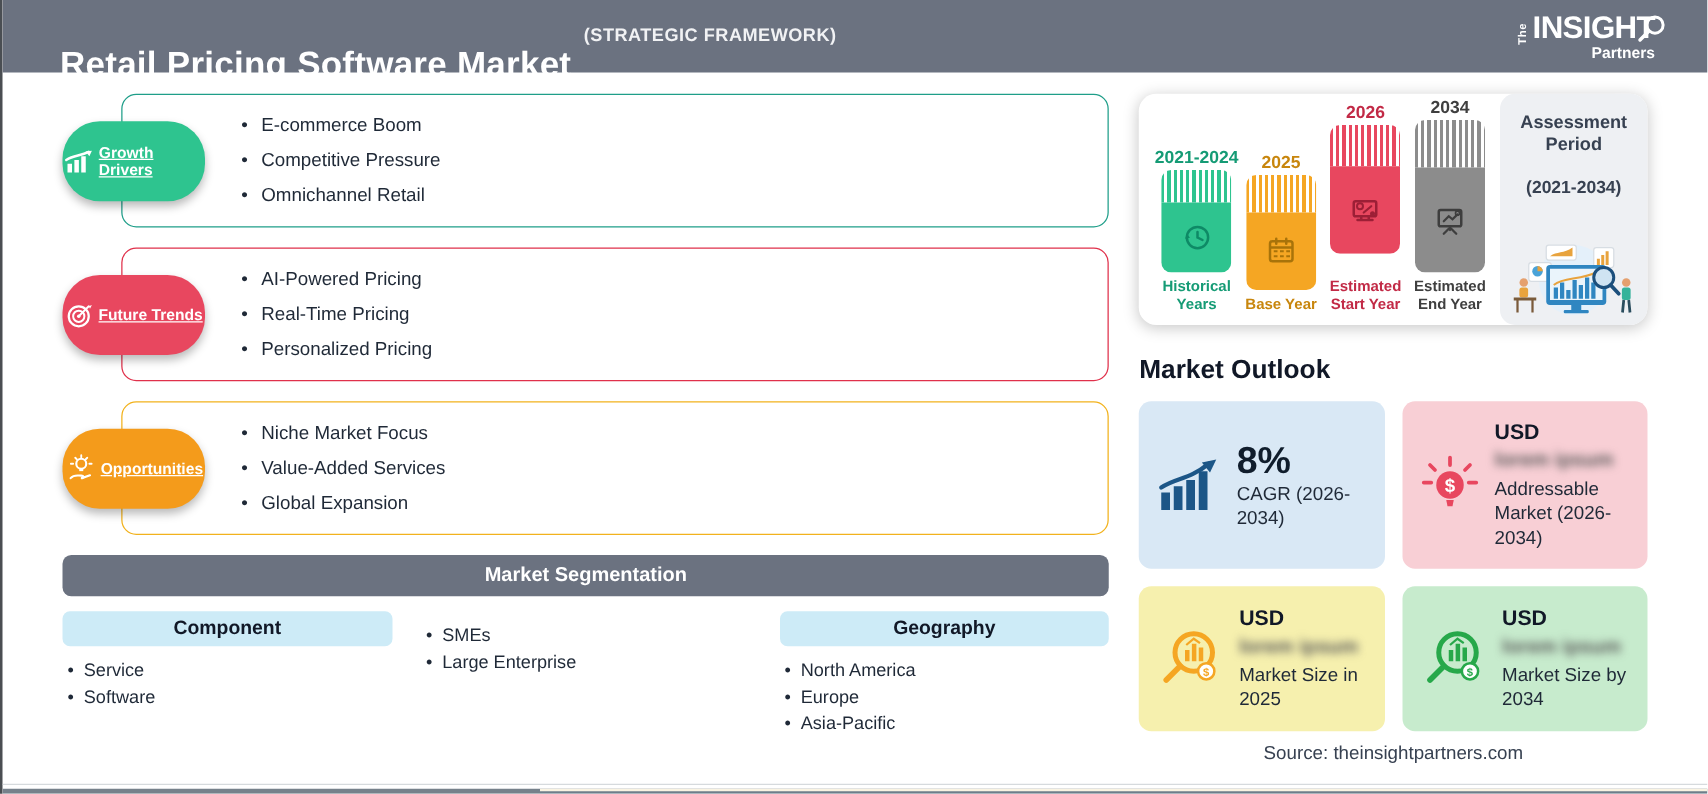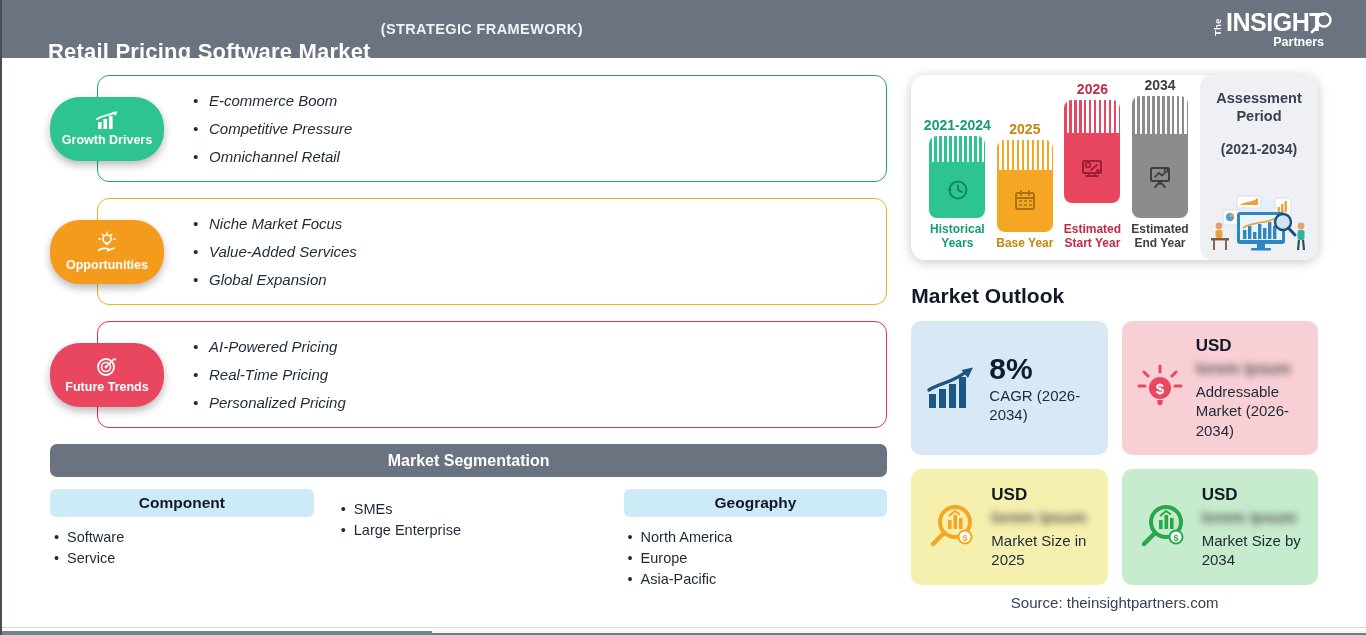--- a/index.html
+++ b/index.html
@@ -11,21 +11,21 @@
     position:relative;
     overflow:hidden;
     border-left:2px solid #4a4e52;
   }
   
   .header {
     height:58px; background:#6b7280;
     display:flex; align-items:center;
     padding:0 28px 0 46px;
   }
-  .title { color:#fff; font-size:22px; font-weight:bold; letter-spacing:.2px;margin-top:46px; }
+  .title { color:#fff; font-size:28px; font-weight:bold; letter-spacing:.2px;margin-top:46px; }
   .subtitle { color:#f1f2f4; font-size:14.5px; font-weight:bold; margin-left:10px; letter-spacing:.4px; }
   .logo { margin-left:auto; display:flex; align-items:flex-start; position:relative; padding-right:14px; }
   .logo-the {
     color:#fff; font-size:9px; font-weight:bold;
     transform:rotate(-90deg) translate(-2px,0); transform-origin:center;
     margin-top:10px; letter-spacing:.5px;
   }
   .logo-main { display:flex; flex-direction:column; align-items:flex-end; line-height:1; }
   .logo-insight { color:#fff; font-size:25px; font-weight:800; letter-spacing:-.5px; }
   .logo-partners { color:#fff; font-size:12.5px; font-weight:bold; margin-top:1px; }
@@ -34,34 +34,34 @@
   
   .content { display:flex; padding:17px 48px 0 48px; gap:24px; }
   .left-col { width:838px; }
   .right-col { width:407px; }
 
   
   .fw-row { position:relative; height:107px; margin-bottom:16px; }
   .fw-box {
     position:absolute; left:47px; right:0; top:0; bottom:0;
     border-radius:12px; background:#fff;
-    display:flex; align-items:center; padding-left:95px;font-style:italic;
+    display:flex; align-items:center; padding-left:95px;
   }
   .fw-box.green  { border:1.5px solid #1f9e89; }
   .fw-box.red    { border:1.5px solid #e0314b; }
   .fw-box.orange { border:1.5px solid #f2b21d; }
   .fw-list { list-style:none; }
   .fw-list li { font-size:15px; color:#1f2937; line-height:28px; position:relative; padding-left:16px; }
   .fw-list li::before { content:"•"; position:absolute; left:0; color:#1f2937; }
   .badge {
     position:absolute; left:0; top:50%; transform:translateY(-50%);
     width:114px; height:64px; border-radius:30px;
-    display:flex; flex-direction:column; align-items:center; justify-content:center; gap:3px;
+    display:flex; align-items:center; justify-content:center; gap:3px;
     color:#fff; font-size:12.5px; font-weight:bold;
-    box-shadow:0 4px 8px rgba(0,0,0,.28); z-index:2;
+    box-shadow:0 4px 8px rgba(0,0,0,.28); z-index:2;text-decoration:underline;
   }
   .badge.green  { background:#2ec48f; }
   .badge.red    { background:#e8475f; }
   .badge.orange { background:#f49b1b; }
 
   
   .seg-bar {
     margin-top:4px; height:33px; background:#6b7280; border-radius:7px;
     display:flex; align-items:center; justify-content:center;
     color:#fff; font-weight:bold; font-size:16px;
@@ -172,20 +172,42 @@
             <rect x="15" y="6" width="3.6" height="13" fill="#fff"></rect>
             <path d="M3 9 C9 5 14 6 21 2.5" stroke="#fff" stroke-width="2" fill="none" stroke-linecap="round"></path>
             <path d="M21.5 6 L23.5 1.5 L18.5 2.2 Z" fill="#fff"></path>
           </svg>
         </span>
         <span>Growth Drivers</span>
       </div>
     </div>
 
     <div class="fw-row">
+      <div class="fw-box red">
+        <ul class="fw-list">
+          <li>AI-Powered Pricing</li>
+          <li>Real-Time Pricing</li>
+          <li>Personalized Pricing</li>
+        </ul>
+      </div>
+      <div class="badge red">
+        <span>
+          <svg width="24" height="22" viewBox="0 0 24 22">
+            <circle cx="11" cy="12" r="8" fill="none" stroke="#fff" stroke-width="1.8"></circle>
+            <circle cx="11" cy="12" r="4.5" fill="none" stroke="#fff" stroke-width="1.6"></circle>
+            <circle cx="11" cy="12" r="1.4" fill="#fff"></circle>
+            <path d="M11 12 L19 4" stroke="#fff" stroke-width="1.6" stroke-linecap="round"></path>
+            <path d="M19 4 L21.5 3 L20 6 Z" fill="#fff"></path>
+          </svg>
+        </span>
+        <span>Future Trends</span>
+      </div>
+    </div>
+
+    <div class="fw-row">
       <div class="fw-box orange">
         <ul class="fw-list">
           <li>Niche Market Focus</li>
           <li>Value-Added Services</li>
           <li>Global Expansion</li>
         </ul>
       </div>
       <div class="badge orange">
         <span>
           <svg width="26" height="24" viewBox="0 0 26 24">
@@ -193,51 +215,29 @@
             <rect x="11.4" y="11.5" width="3.2" height="2.4" fill="#fff"></rect>
             <path d="M13 1.2 V3 M6.5 8 H4.7 M21.3 8 H19.5 M8.2 3.2 L9.4 4.4 M17.8 3.2 L16.6 4.4" stroke="#fff" stroke-width="1.5" stroke-linecap="round"></path>
             <path d="M4.5 19.5 C7 16.5 10 17.5 13 17.5 C15 17.5 15.5 19 13.5 19.5" stroke="#fff" stroke-width="1.7" fill="none" stroke-linecap="round"></path>
             <path d="M13.5 19.5 L20 17.2" stroke="#fff" stroke-width="1.7" fill="none" stroke-linecap="round"></path>
           </svg>
         </span>
         <span>Opportunities</span>
       </div>
     </div>
 
-    <div class="fw-row">
-      <div class="fw-box red">
-        <ul class="fw-list">
-          <li>AI-Powered Pricing</li>
-          <li>Real-Time Pricing</li>
-          <li>Personalized Pricing</li>
-        </ul>
-      </div>
-      <div class="badge red">
-        <span>
-          <svg width="24" height="22" viewBox="0 0 24 22">
-            <circle cx="11" cy="12" r="8" fill="none" stroke="#fff" stroke-width="1.8"></circle>
-            <circle cx="11" cy="12" r="4.5" fill="none" stroke="#fff" stroke-width="1.6"></circle>
-            <circle cx="11" cy="12" r="1.4" fill="#fff"></circle>
-            <path d="M11 12 L19 4" stroke="#fff" stroke-width="1.6" stroke-linecap="round"></path>
-            <path d="M19 4 L21.5 3 L20 6 Z" fill="#fff"></path>
-          </svg>
-        </span>
-        <span>Future Trends</span>
-      </div>
-    </div>
-
     <div class="seg-bar">
       <span>Market Segmentation</span>
     </div>
     <div class="seg-cols">
       <div class="seg-col">
         <div class="seg-head">Component</div>
         <ul class="seg-list">
+          <li>Service</li>
           <li>Software</li>
-          <li>Service</li>
         </ul>
       </div>
       <div class="seg-col">
         <ul class="seg-list">
           <li>SMEs</li>
           <li>Large Enterprise</li>
         </ul>
       </div>
       <div class="seg-col">
         <div class="seg-head">Geography</div>

